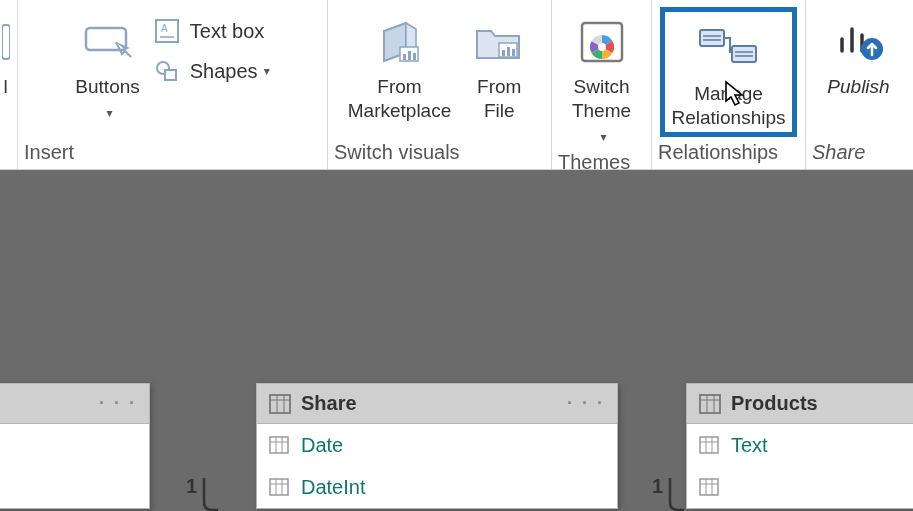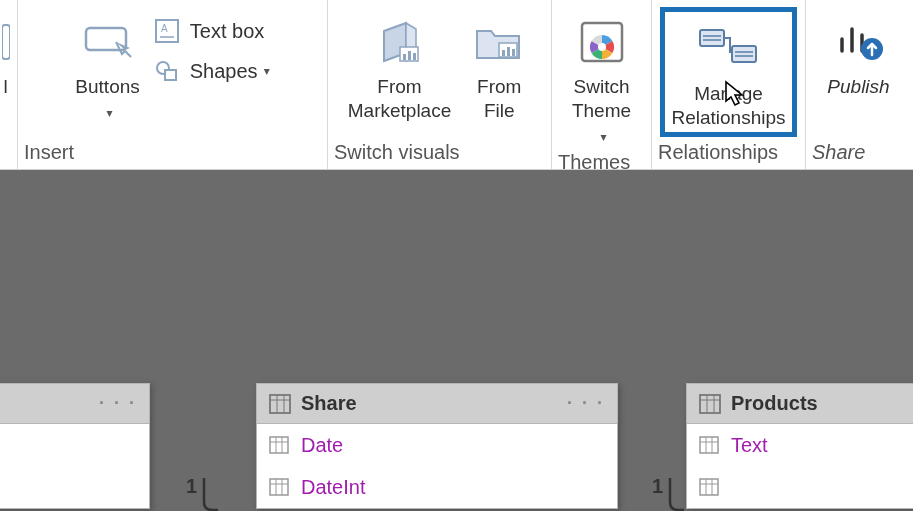--- a/index.html
+++ b/index.html
@@ -138,21 +138,21 @@
     color: #888;
     font-size: 18px;
     letter-spacing: 2px;
   }
   .table-card .trow {
     height: 42px;
     display: flex;
     align-items: center;
     padding: 0 12px;
     font-size: 20px;
-    color: #a21caf;
+    color: #0f766e;
   }
   .table-card .trow .tico { margin-right: 10px; flex: 0 0 22px; }
   .cardbadge {
     position: absolute;
     font-size: 20px;
     font-weight: 700;
     color: #333;
     background: transparent;
   }
   svg { display: block; }

